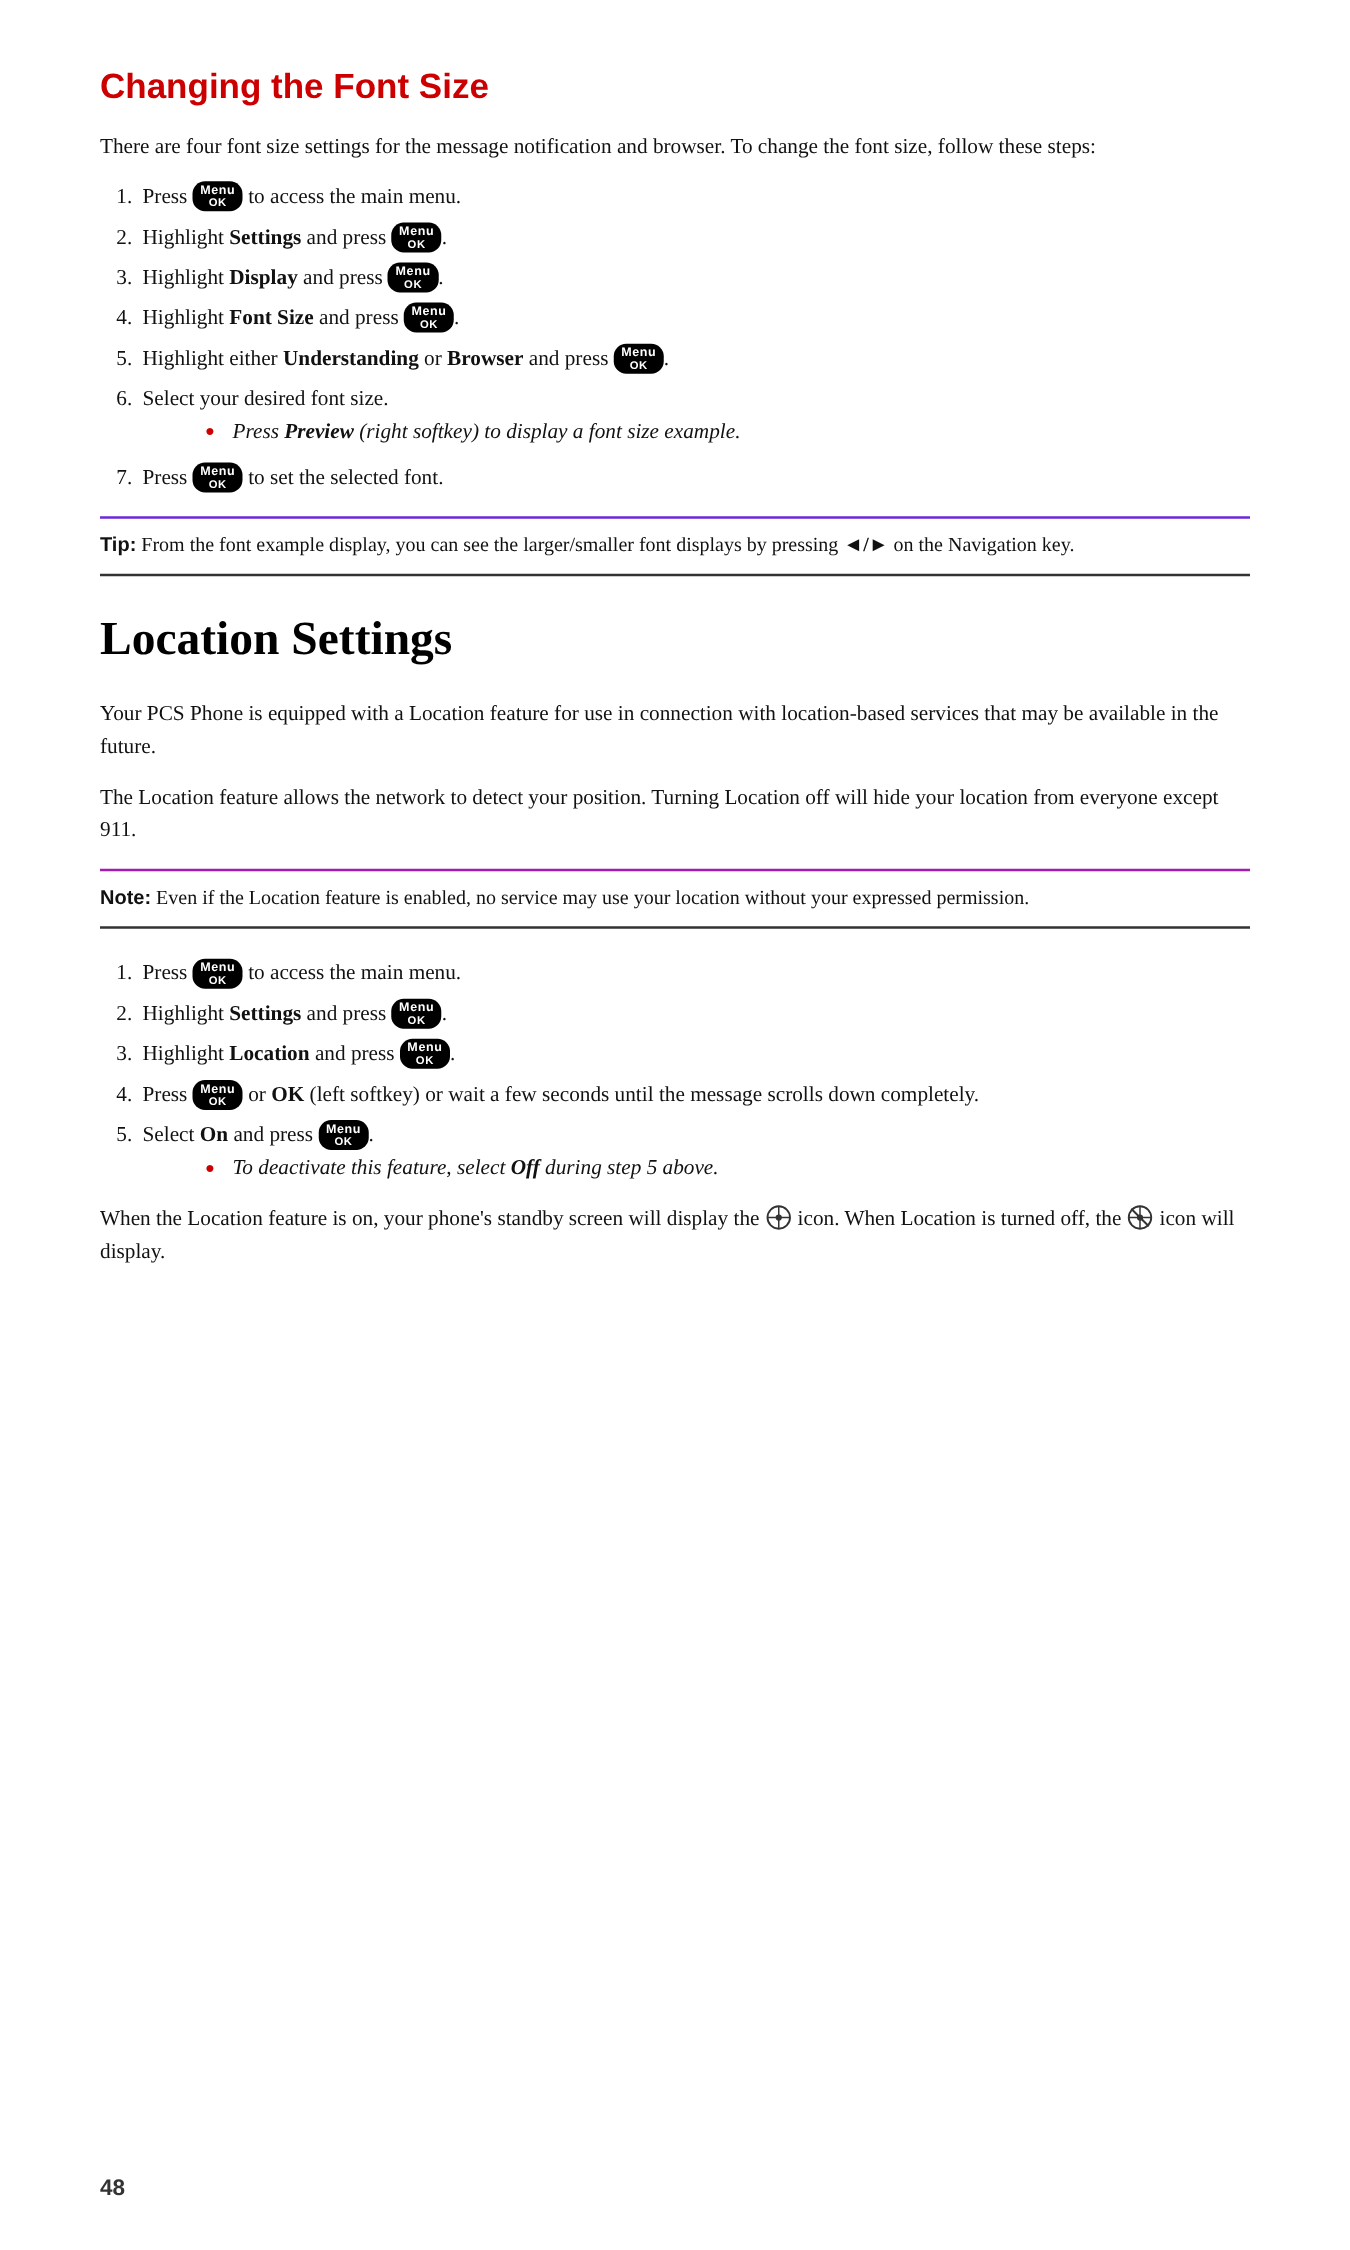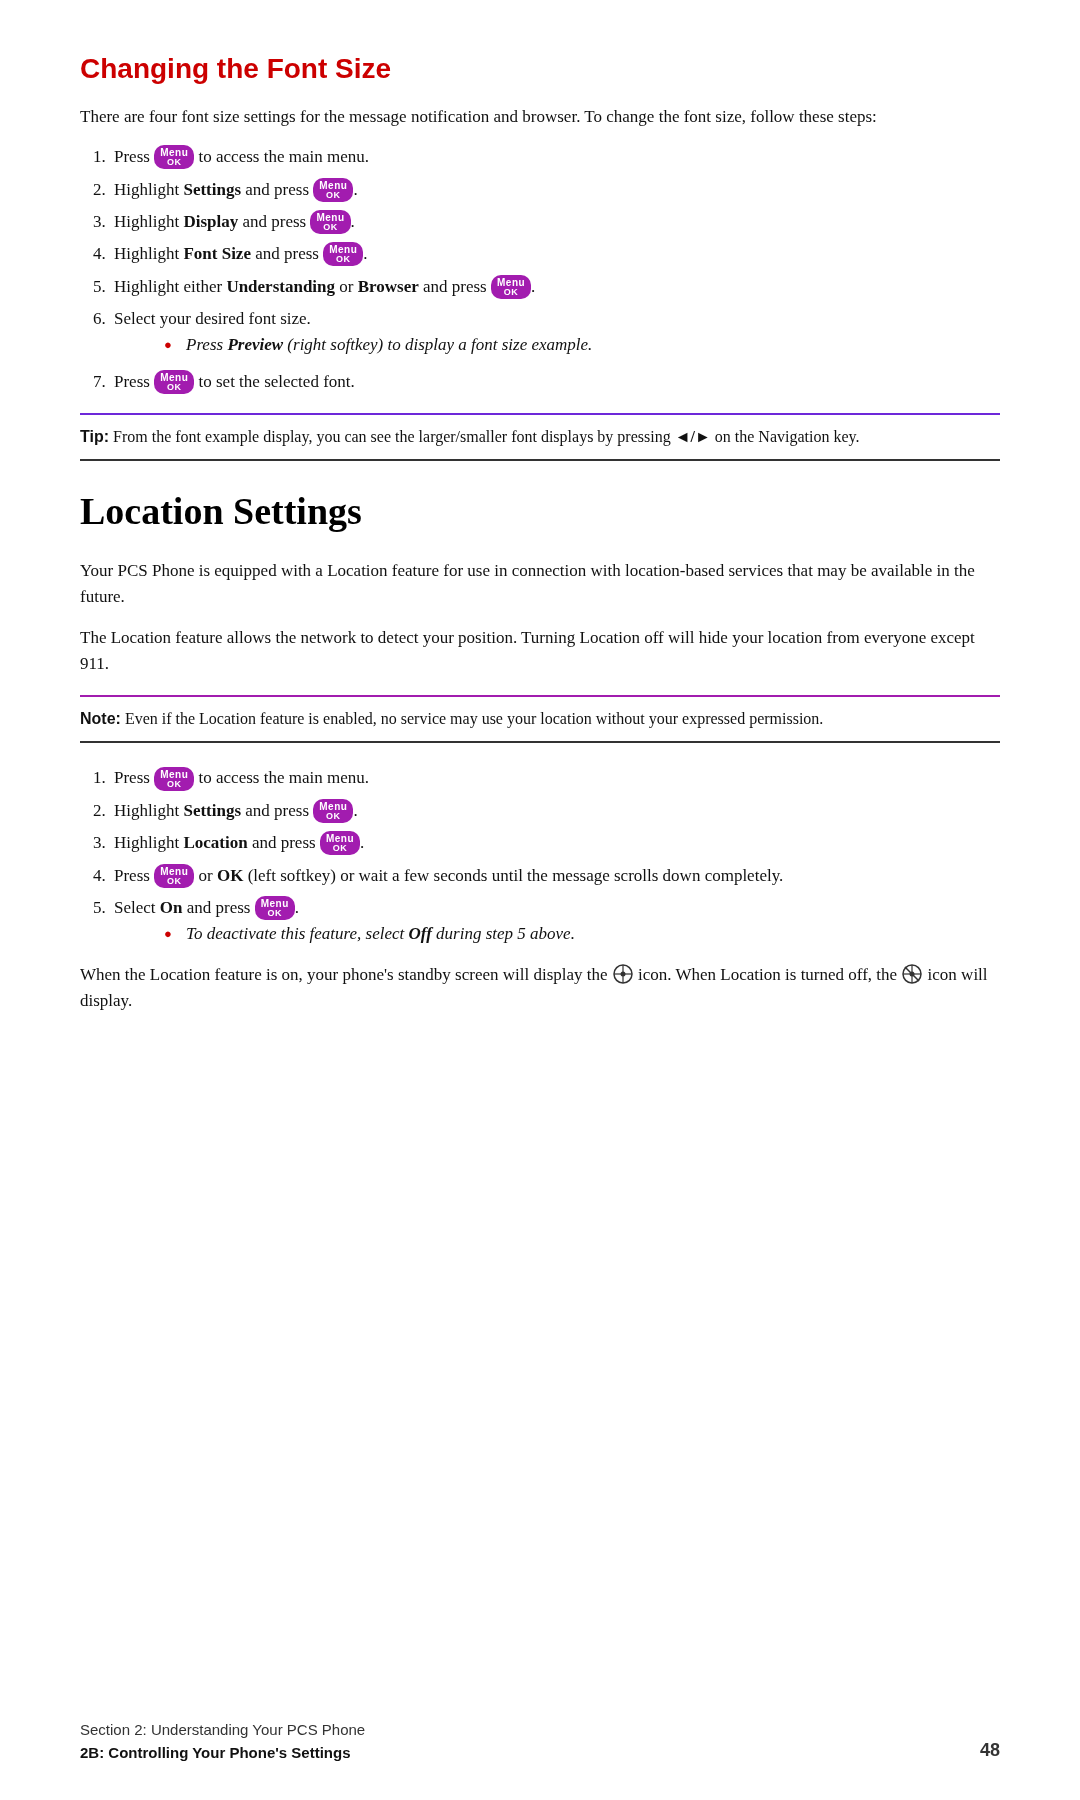--- a/index.html
+++ b/index.html
@@ -59,21 +59,21 @@
     ul.bullet li::before {
       content: '●';
       color: #cc0000;
       position: absolute;
       left: 0;
       font-size: 13px;
       top: 3px;
     }
     .menu-btn {
       display: inline-block;
-      background: #a21caf;
+      background: #000000;
       color: #fff;
       border-radius: 10px;
       font-size: 11px;
       font-family: Arial, sans-serif;
       font-weight: bold;
       padding: 2px 6px;
       line-height: 1.4;
       letter-spacing: 0.5px;
       vertical-align: middle;
       white-space: nowrap;
@@ -246,18 +246,14 @@
       <line x1="2" y1="11" x2="20" y2="11" stroke="#333" stroke-width="1.2"></line>
       <circle cx="11" cy="11" r="2.5" fill="#333"></circle>
       <line x1="4" y1="4" x2="18" y2="18" stroke="#333" stroke-width="1.5"></line>
     </svg>
     icon will display.
   </p>
 
 </div>
 
 <div class="footer">
-  <div class="footer-left">
-    <span>Section 2: Understanding Your PCS Phone</span>
-    <span class="footer-bold">2B: Controlling Your Phone's Settings</span>
-  </div>
   <div class="footer-right">48</div>
 </div>
 
 </body></html>

